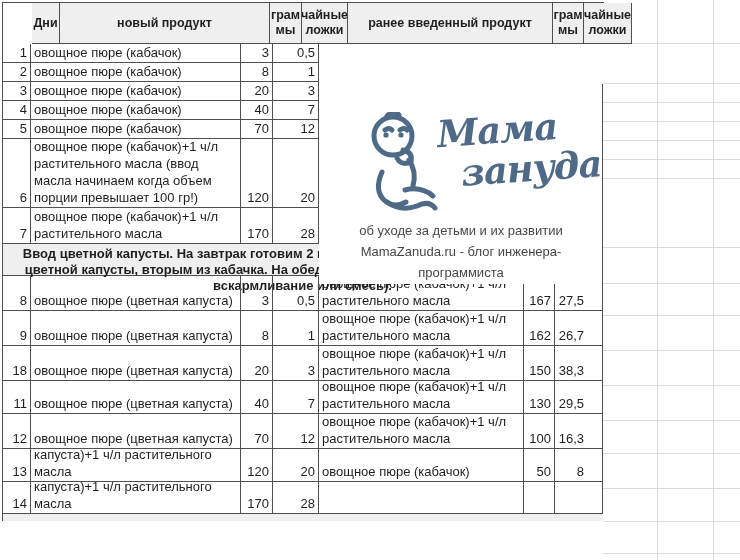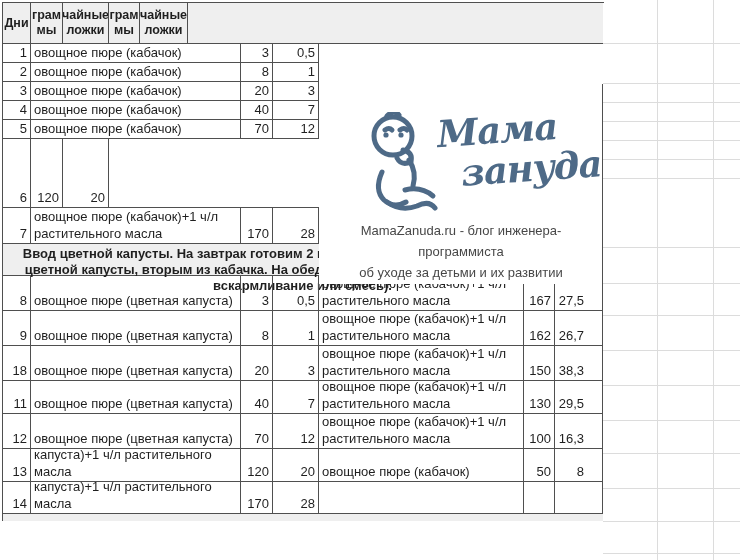--- a/index.html
+++ b/index.html
@@ -24,21 +24,21 @@
   }
   .c0 { width:28px;  justify-content:flex-end; padding:0 3px 1px 0; }
   .c1 { width:210px; padding:0 2px 1px 3px; }
   .c2 { width:32px;  justify-content:flex-end; padding:0 3px 1px 0; }
   .c3 { width:46px;  justify-content:flex-end; padding:12px 3px 1px 0; }
   .c4 { width:205px; padding:0 2px 1px 3px; }
   .c5 { width:31px;  justify-content:flex-end; padding:0 3px 1px 0; }
   .c6 { width:48px;  justify-content:flex-end; padding:0 18px 1px 0; }
 
   
-  .hrow { height:41px; background:#efefef; }
+  .hrow { height:41px; background:#efefef;margin-left:29px; }
   .hrow .cell {
     align-items:center; justify-content:center; text-align:center;
     font-weight:bold; font-size:12.5px; line-height:15px; padding:0 1px;
   }
   
   .secrow { height:40px; background:#efefef; }
   .seccell {
     width:600px; font-weight:bold; font-size:13px; line-height:17px;
     padding:3px 4px 2px 4px; border-right:1px solid #4f4f4f;
   }
@@ -98,22 +98,24 @@
   <div class="gridh" style="top:420px"></div>
   <div class="gridh" style="top:453px"></div>
   <div class="gridh" style="top:488px"></div>
   <div class="gridh" style="top:521px"></div>
   <div class="gridh" style="top:553px"></div>
 
   <div class="tbl">
 
     <div class="row hrow">
       <div class="cell c0">Дни</div>
+      <div class="cell c1">новый продукт</div>
       <div class="cell c2">грам мы</div>
       <div class="cell c3">чайные ложки</div>
+      <div class="cell c4">ранее введенный продукт</div>
       <div class="cell c5">грам мы</div>
       <div class="cell c6">чайные ложки</div>
     </div>
 
 
     <div class="row r19 half1">
       <div class="cell c0">1</div>
       <div class="cell c1">овощное пюре (кабачок)</div>
       <div class="cell c2">3</div>
       <div class="cell c3">0,5</div>
@@ -137,20 +139,21 @@
       <div class="cell c3">7</div>
     </div>
     <div class="row r19 half1">
       <div class="cell c0">5</div>
       <div class="cell c1">овощное пюре (кабачок)</div>
       <div class="cell c2">70</div>
       <div class="cell c3">12</div>
     </div>
     <div class="row r69 half1">
       <div class="cell c0">6</div>
+      <div class="cell c1">овощное пюре (кабачок)+1 ч/л растительного масла (ввод масла начинаем когда объем порции превышает 100 гр!)</div>
       <div class="cell c2">120</div>
       <div class="cell c3">20</div>
     </div>
     <div class="row r36 half1">
       <div class="cell c0">7</div>
       <div class="cell c1">овощное пюре (кабачок)+1 ч/л растительного масла</div>
       <div class="cell c2">170</div>
       <div class="cell c3">28</div>
     </div>
 
@@ -165,22 +168,22 @@
           <path d="M46 38 q10 2 8 12 q-10 4 -14 -4"></path>
           <path d="M30 90 q14 10 30 4 q12 -6 18 2"></path>
           <path d="M48 78 q16 -4 28 6"></path>
         </g>
         <circle cx="29" cy="23" r="2.6" fill="#4e6a87"></circle>
         <circle cx="44" cy="23" r="2.6" fill="#4e6a87"></circle>
       </svg>
       <div class="brand-m">Мама</div>
       <div class="brand-z">зануда</div>
       <div class="tagline">
+        <div>об уходе за детьми и их развитии</div>
         <div>MamaZanuda.ru - блог инженера-программиста</div>
-        <div>об уходе за детьми и их развитии</div>
       </div>
     </div>
 
     <div class="row secrow2">
       <div class="seccell">Ввод цветной капусты. На завтрак готовим 2 вида пюре. Первым предлагаем пюре из цветной капусты, вторым из кабачка. На обед даем ребенку привычную еду (грудное вскармливание или смесь).</div>
     </div>
 
     <div class="row r35">
       <div class="cell c0">8</div>
       <div class="cell c1">овощное пюре (цветная капуста)</div>

